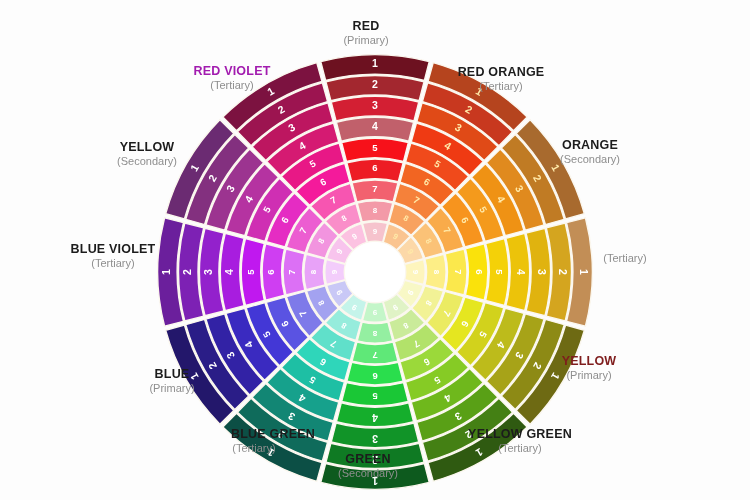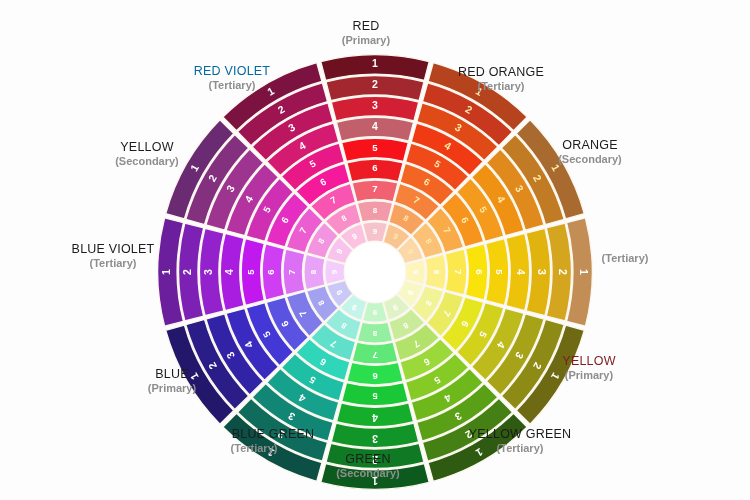--- a/index.html
+++ b/index.html
@@ -30,28 +30,28 @@
   .wheel-label {
     position: absolute;
     text-align: center;
     line-height: 1.15;
     white-space: nowrap;
     transform: translate(-50%, -50%);
   }
   .wheel-label .lbl-name {
     display: block;
     font-size: 12.5px;
-    font-weight: 400;
+    font-weight: 700;
     color: #1c1c1c;
     letter-spacing: 0.2px;
   }
   .wheel-label .lbl-type {
     display: block;
     font-size: 11px;
-    font-weight: 700;
+    font-weight: 400;
     color: #8e8e8e;
     margin-top: 1px;
   }
 </style>
 </head>
 <body>
 
 <div id="stage">
 
   <svg id="wheel-svg" viewBox="0 0 750 500">
@@ -316,18 +316,18 @@
       </div>
       <div class="wheel-label" style="left: 113px; top: 256px;">
         <span class="lbl-name" style="color: rgb(28, 28, 28);">BLUE VIOLET</span>
         <span class="lbl-type" style="color: rgb(142, 142, 142);">(Tertiary)</span>
       </div>
       <div class="wheel-label" style="left: 147px; top: 154px;">
         <span class="lbl-name" style="color: rgb(28, 28, 28);">YELLOW</span>
         <span class="lbl-type" style="color: rgb(142, 142, 142);">(Secondary)</span>
       </div>
       <div class="wheel-label" style="left: 232px; top: 78px;">
-        <span class="lbl-name" style="color: #0369a1;">RED VIOLET</span>
+        <span class="lbl-name" style="color: #a21caf;">RED VIOLET</span>
         <span class="lbl-type" style="color: rgb(142, 142, 142);">(Tertiary)</span>
       </div>
     </div>
 
 </div>
 
 </body></html>

